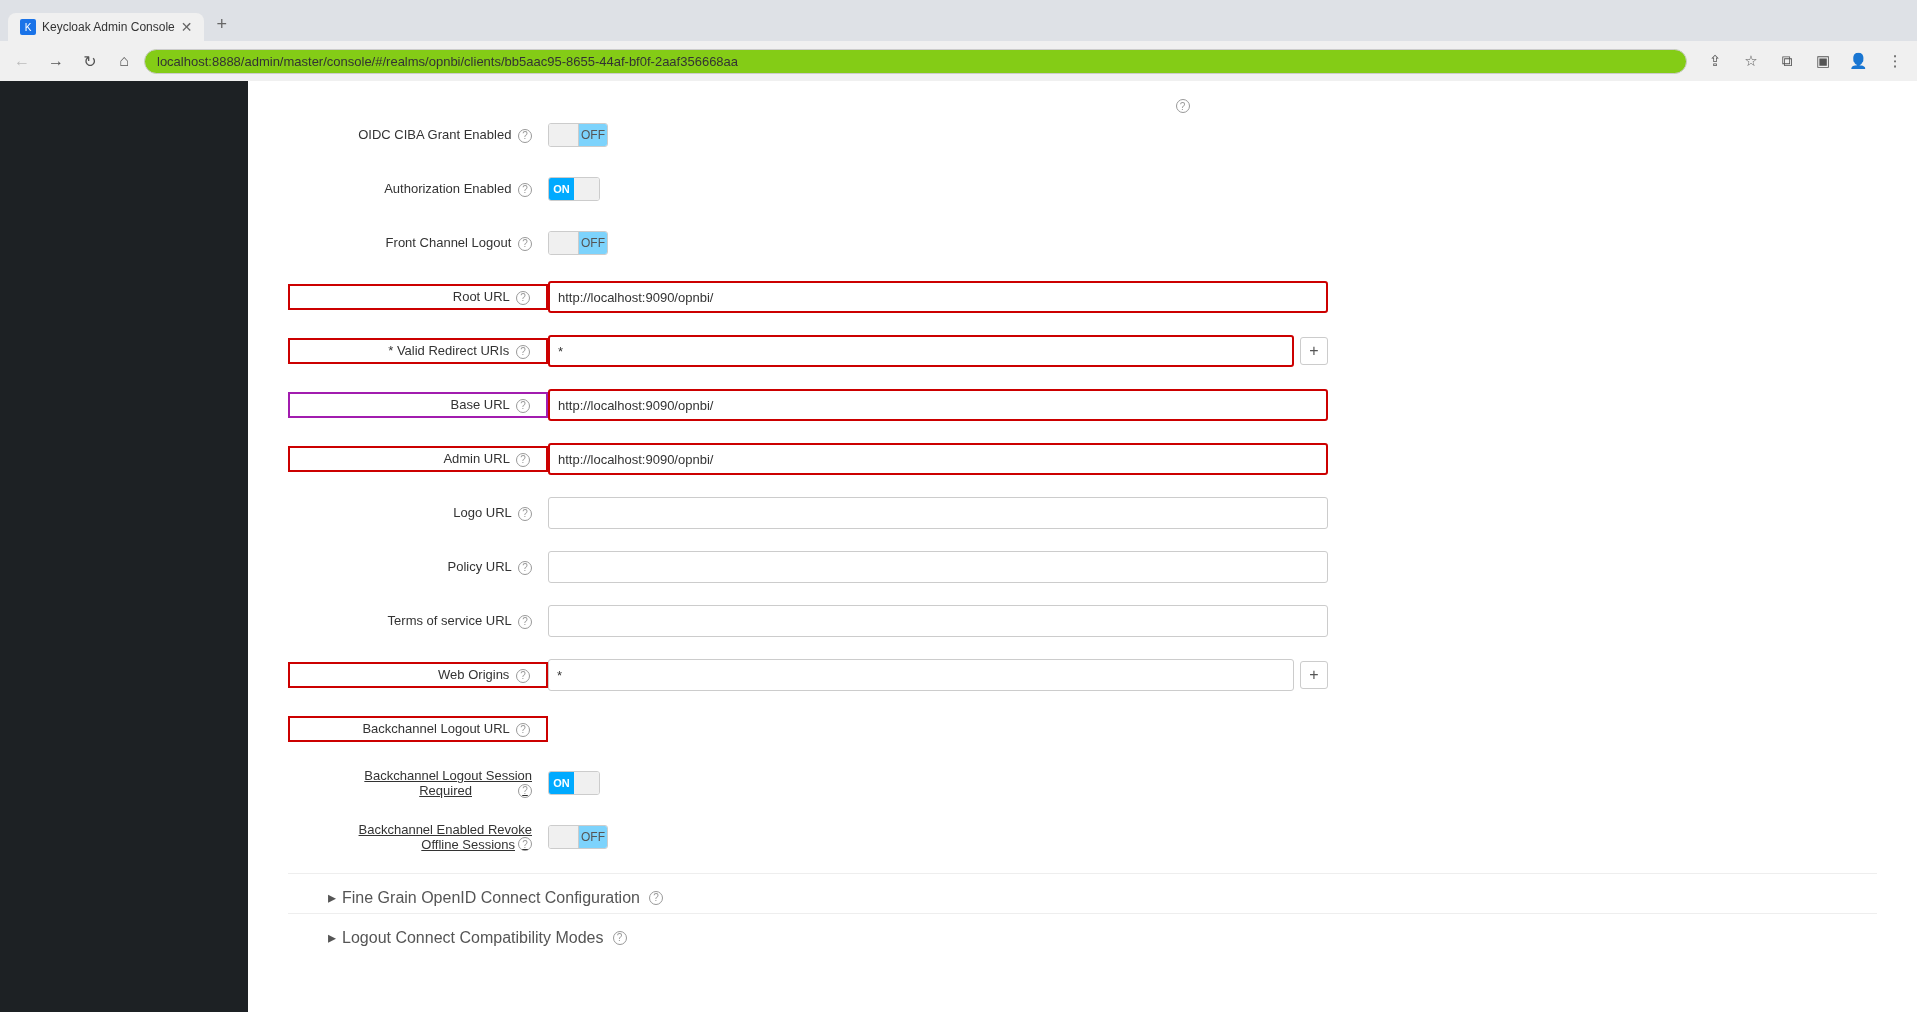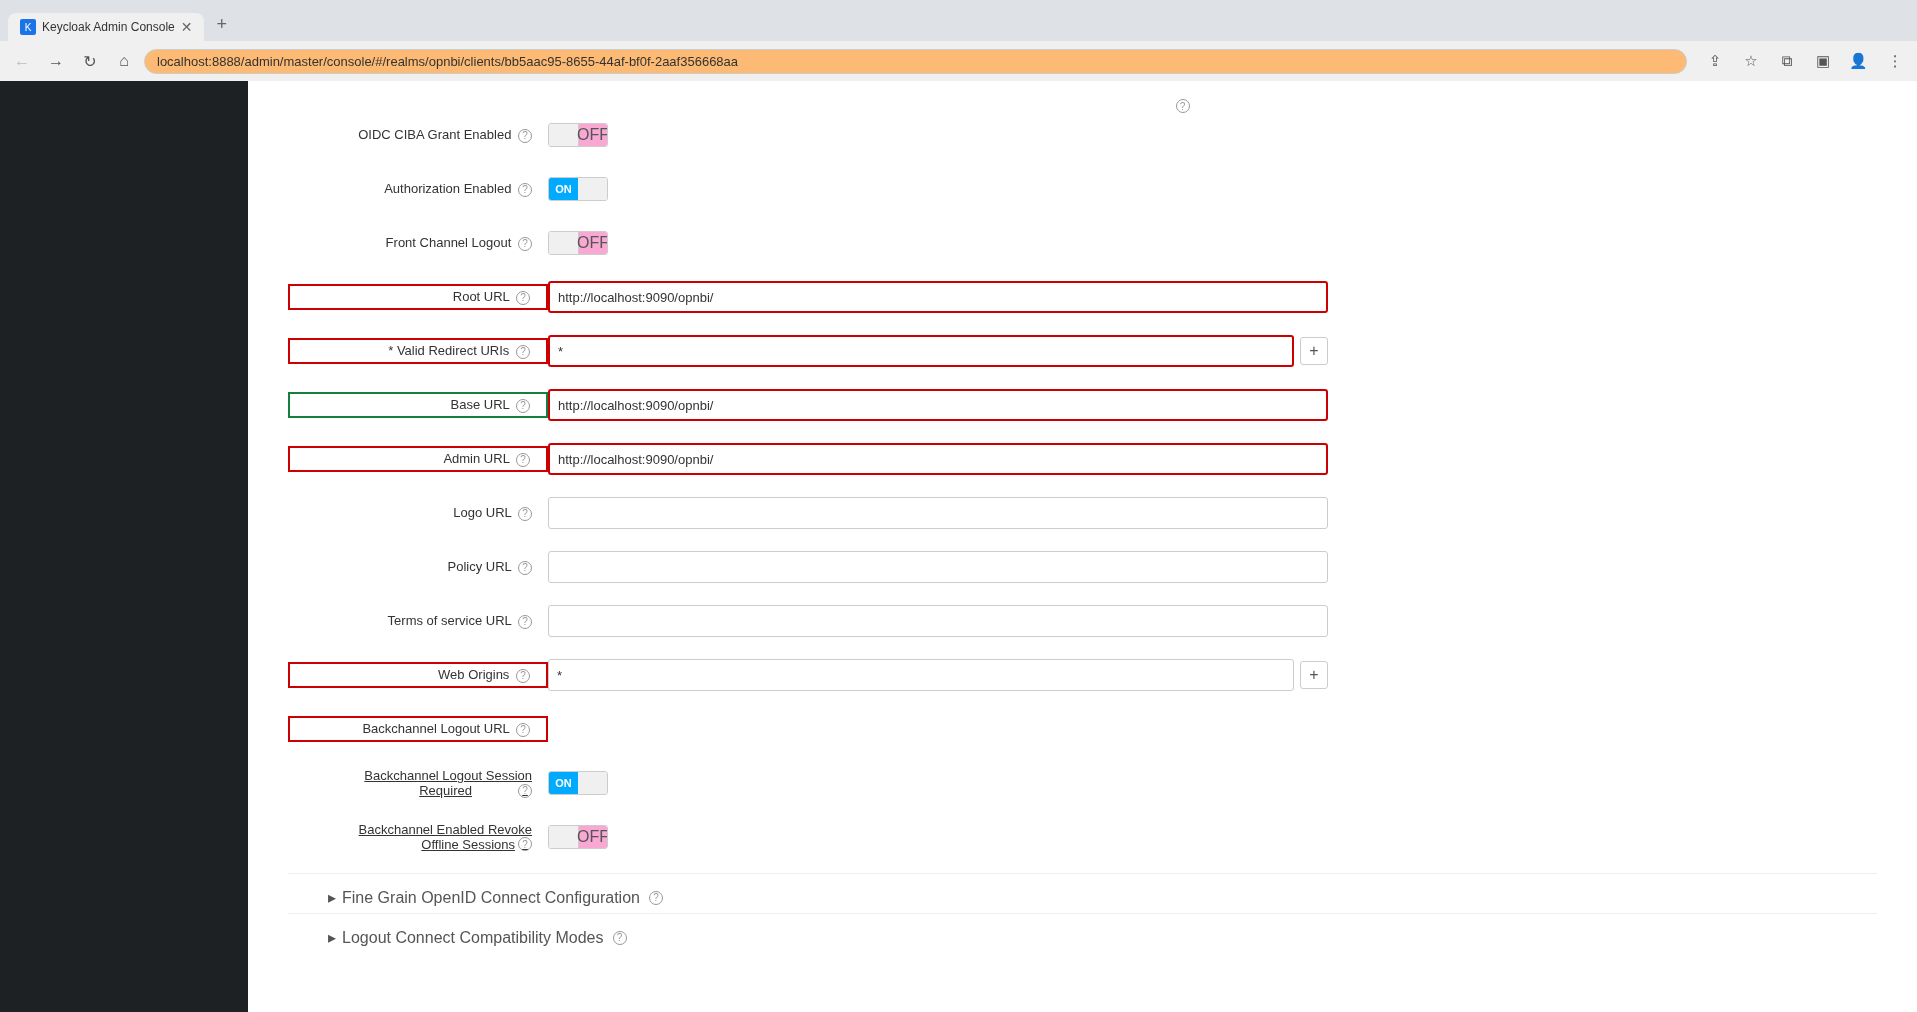--- a/index.html
+++ b/index.html
@@ -63,21 +63,21 @@
       cursor: pointer;
       font-size: 16px;
       color: #555;
       display: flex; align-items: center; justify-content: center;
     }
     .nav-btn.disabled { color: #bbb; cursor: default; }
     .address-bar {
       flex: 1;
       display: flex;
       align-items: center;
-      background: #fdba74;
+      background: #84cc16;
       border: 1px solid #ccc;
       border-radius: 20px;
       padding: 4px 12px;
       font-size: 13px;
       color: #333;
     }
     .address-bar-url { flex: 1; }
     .nav-icons {
       display: flex;
       gap: 8px;
@@ -143,21 +143,21 @@
       border: 1px solid #999;
       font-size: 10px;
       color: #999;
       margin-left: 3px;
       cursor: help;
       vertical-align: middle;
     }
     .toggle {
       display: flex;
       align-items: center;
-      width: 60px;
+      width: 52px;
       height: 24px;
       border: 1px solid #ccc;
       border-radius: 3px;
       overflow: hidden;
       cursor: pointer;
     }
     .toggle-on {
       background: #00aaff;
       color: white;
       font-size: 11px;
@@ -180,23 +180,23 @@
       border-radius: 3px;
       overflow: hidden;
       cursor: pointer;
     }
     .toggle-off-left {
       background: #f0f0f0;
       width: 50%;
       height: 100%;
     }
     .toggle-off-text {
-      background: #f9a8d4;
+      background: #7dd3fc;
       color: #555;
-      font-size: 16px;
+      font-size: 12px;
       width: 50%;
       height: 100%;
       display: flex; align-items: center; justify-content: center;
       border-left: 1px solid #ccc;
     }
 
     
     .form-input {
       flex: 1;
       max-width: 780px;
@@ -350,21 +350,21 @@
           <span>* Valid Redirect URIs</span>
           <span class="help-icon">?</span>
         </div>
         <div class="input-with-add">
           <input class="form-input highlight-red" type="text" style="max-width: none; flex: 1 1 0%;" value="*">
           <button class="input-add-btn">+</button>
         </div>
       </div>
 
       <div class="form-row">
-        <div class="form-label" style="border:2px solid #15803d;padding:3px 16px 3px 4px;margin-right:0;">
+        <div class="form-label" style="border:2px solid #a21caf;padding:3px 16px 3px 4px;margin-right:0;">
           <span>Base URL</span>
           <span class="help-icon">?</span>
         </div>
         <input class="form-input highlight-red" type="text" value="http://localhost:9090/opnbi/" style="">
       </div>
 
       <div class="form-row">
         <div class="form-label" style="border:2px solid #cc0000;padding:3px 16px 3px 4px;margin-right:0;">
           <span>Admin URL</span>
           <span class="help-icon">?</span>

